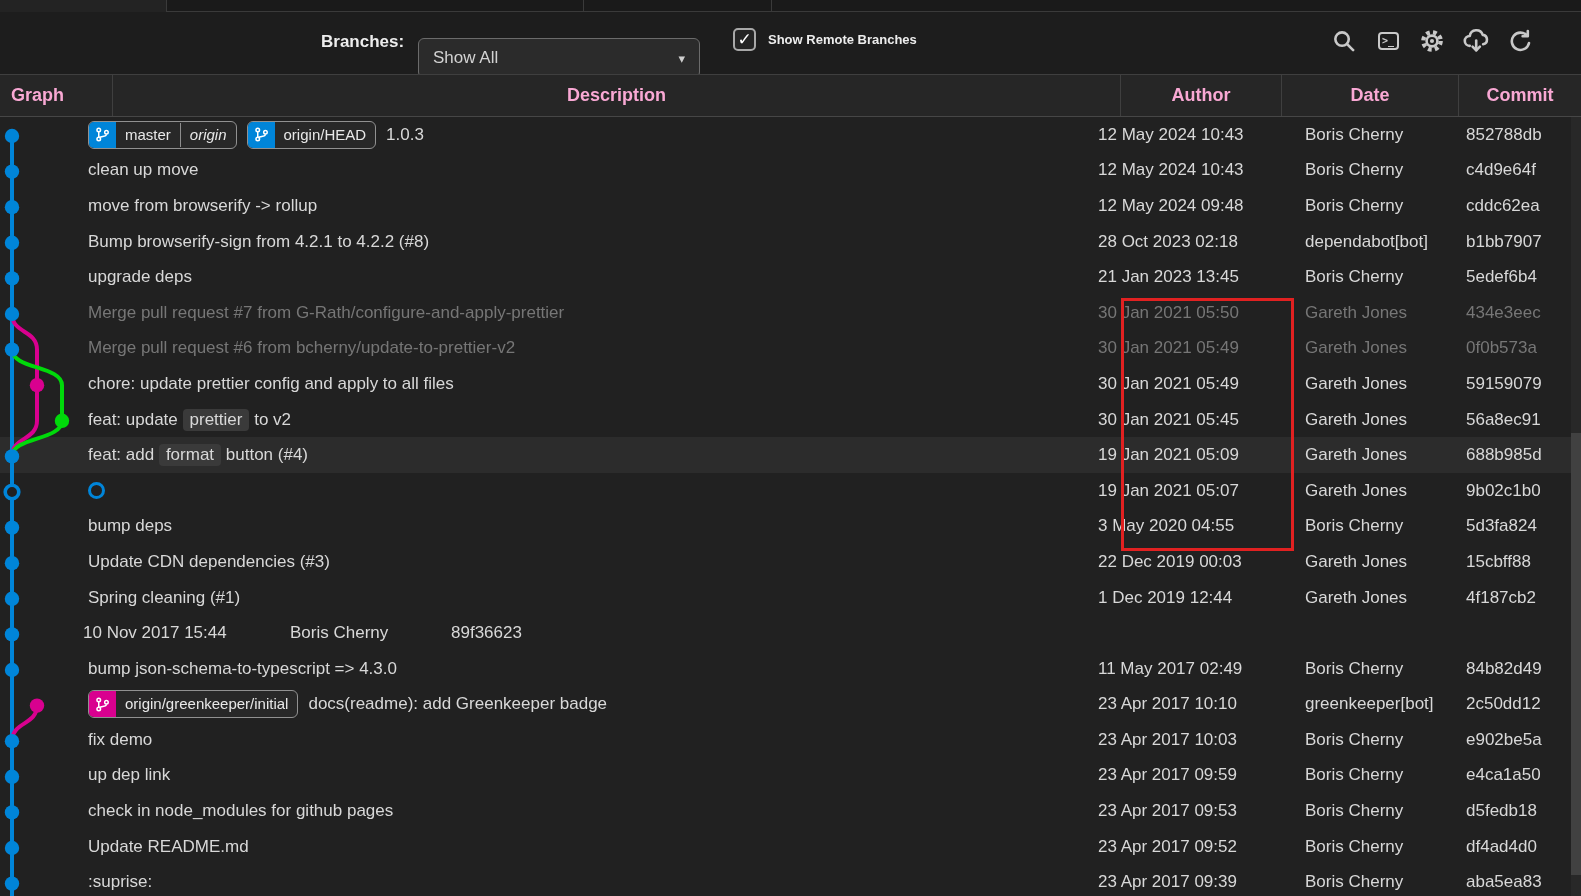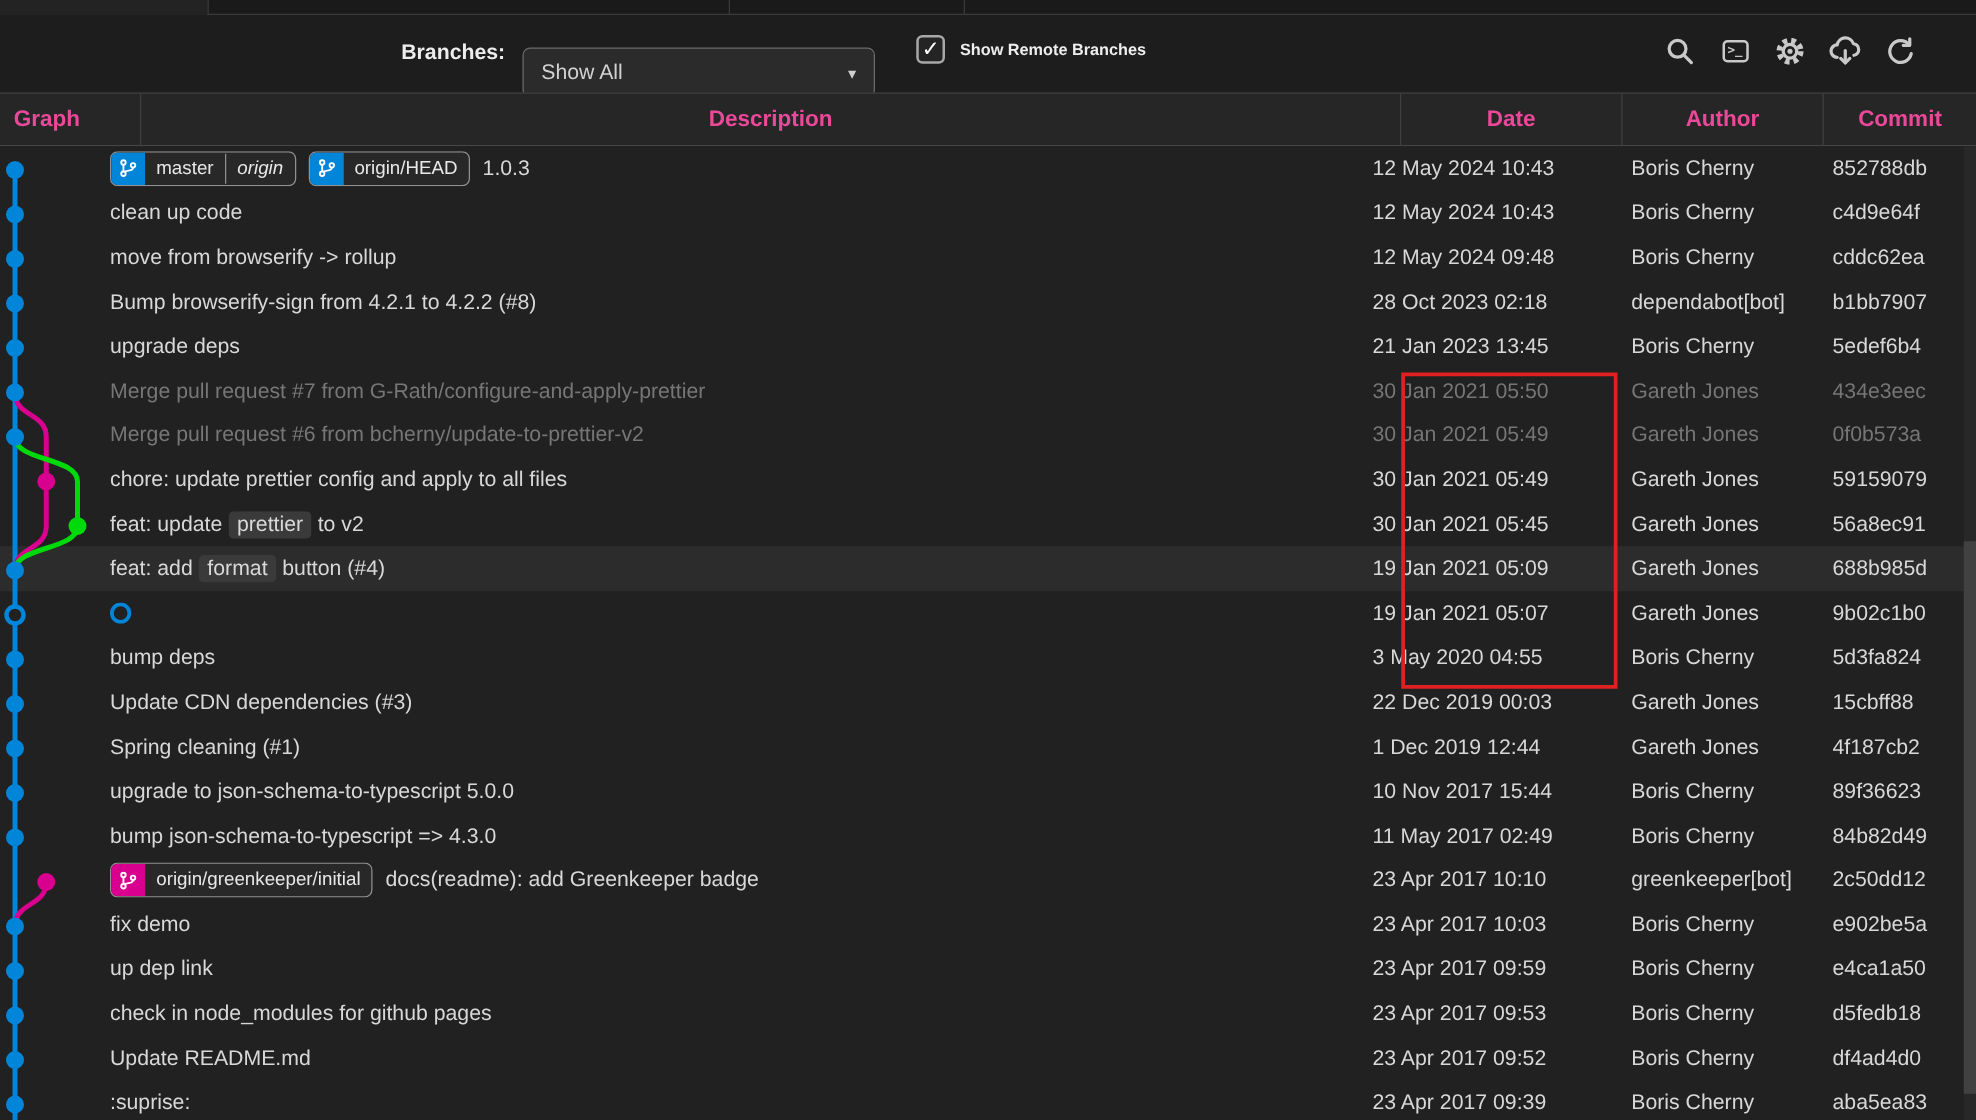--- a/index.html
+++ b/index.html
@@ -24,21 +24,21 @@
     border:2px solid #a8a8a8;border-radius:5px;background:#242424;display:flex;align-items:center;
     justify-content:center;color:#ffffff;font-size:17px;cursor:pointer;}
   .remote-label{position:absolute;left:768px;top:20px;font-size:13px;font-weight:700;color:#ededed;}
   .tool-icons{position:absolute;left:1330px;top:15px;display:flex;gap:16px;align-items:center;}
   .ticon{width:28px;height:28px;display:flex;align-items:center;justify-content:center;cursor:pointer;color:#c9c9c9;}
   .term-box{width:21px;height:18px;box-sizing:border-box;border:2px solid #c9c9c9;border-radius:4px;
     font-family:"DejaVu Sans Mono",monospace;font-size:10px;font-weight:700;line-height:13px;text-align:center;color:#c9c9c9;}
   
   .thead{position:absolute;top:74px;left:0;width:1581px;height:43px;box-sizing:border-box;background:#262626;
     border-top:1px solid #3f3f3f;border-bottom:1px solid #464646;display:flex;
-    font-size:18px;font-weight:700;color:#ec4899;}
+    font-size:18px;font-weight:700;color:#f9a8d4;}
   .hcell{display:flex;align-items:center;justify-content:center;box-sizing:border-box;}
   .hcell + .hcell{border-left:1px solid #3f3f3f;}
   .h-graph{width:75px;flex:none;}
   .h-desc{flex:1;margin-left:37px;}
   .h-date{width:177px;flex:none;}
   .h-author{width:161px;flex:none;}
   .h-commit{width:123px;flex:none;}
   
   .tbody{position:absolute;top:117px;left:0;width:1581px;height:779px;overflow:hidden;background:#212121;}
   .row{display:flex;height:35.6px;align-items:center;font-size:17px;color:#d8d8d8;cursor:pointer;}
@@ -116,22 +116,22 @@
         <path class="stroke" d="M18.6 7.1 A8 8 0 1 0 20.3 13.8"></path>
         <path class="stroke" d="M19.2 2.8 L19.2 7.6 L14.4 7.6"></path>
       </svg>
     </span>
   </div>
 </div>
 
 <div class="thead">
   <div class="hcell h-graph">Graph</div>
   <div class="hcell h-desc">Description</div>
+  <div class="hcell h-author">Author</div>
   <div class="hcell h-date">Date</div>
-  <div class="hcell h-author">Author</div>
   <div class="hcell h-commit">Commit</div>
 </div>
 
 <div class="tbody">
   <div id="rows">
       <div class="row">
         <div class="cell cell-graph"></div>
         <div class="cell cell-desc">
           <span class="pill">
             <span class="pill-icon" style="background: rgb(0, 133, 217);">
@@ -158,21 +158,21 @@
           </span>
           <span style="display: inline;"><span>1.0.3</span></span>
         </div>
         <div class="cell cell-date">12 May 2024 10:43</div>
         <div class="cell cell-author">Boris Cherny</div>
         <div class="cell cell-commit">852788db</div>
       </div>
       <div class="row">
         <div class="cell cell-graph"></div>
         <div class="cell cell-desc">
-          <span style="display: inline;"><span>clean up code</span></span>
+          <span style="display: inline;"><span>clean up move</span></span>
         </div>
         <div class="cell cell-date">12 May 2024 10:43</div>
         <div class="cell cell-author">Boris Cherny</div>
         <div class="cell cell-commit">c4d9e64f</div>
       </div>
       <div class="row">
         <div class="cell cell-graph"></div>
         <div class="cell cell-desc">
           <span style="display: inline;"><span>move from browserify -&gt; rollup</span></span>
         </div>
@@ -274,23 +274,20 @@
         <div class="cell cell-graph"></div>
         <div class="cell cell-desc">
           <span style="display: inline;"><span>Spring cleaning (#1)</span></span>
         </div>
         <div class="cell cell-date">1 Dec 2019 12:44</div>
         <div class="cell cell-author">Gareth Jones</div>
         <div class="cell cell-commit">4f187cb2</div>
       </div>
       <div class="row">
         <div class="cell cell-graph"></div>
-        <div class="cell cell-desc">
-          <span style="display: inline;"><span>upgrade to json-schema-to-typescript 5.0.0</span></span>
-        </div>
         <div class="cell cell-date">10 Nov 2017 15:44</div>
         <div class="cell cell-author">Boris Cherny</div>
         <div class="cell cell-commit">89f36623</div>
       </div>
       <div class="row">
         <div class="cell cell-graph"></div>
         <div class="cell cell-desc">
           <span style="display: inline;"><span>bump json-schema-to-typescript =&gt; 4.3.0</span></span>
         </div>
         <div class="cell cell-date">11 May 2017 02:49</div>

